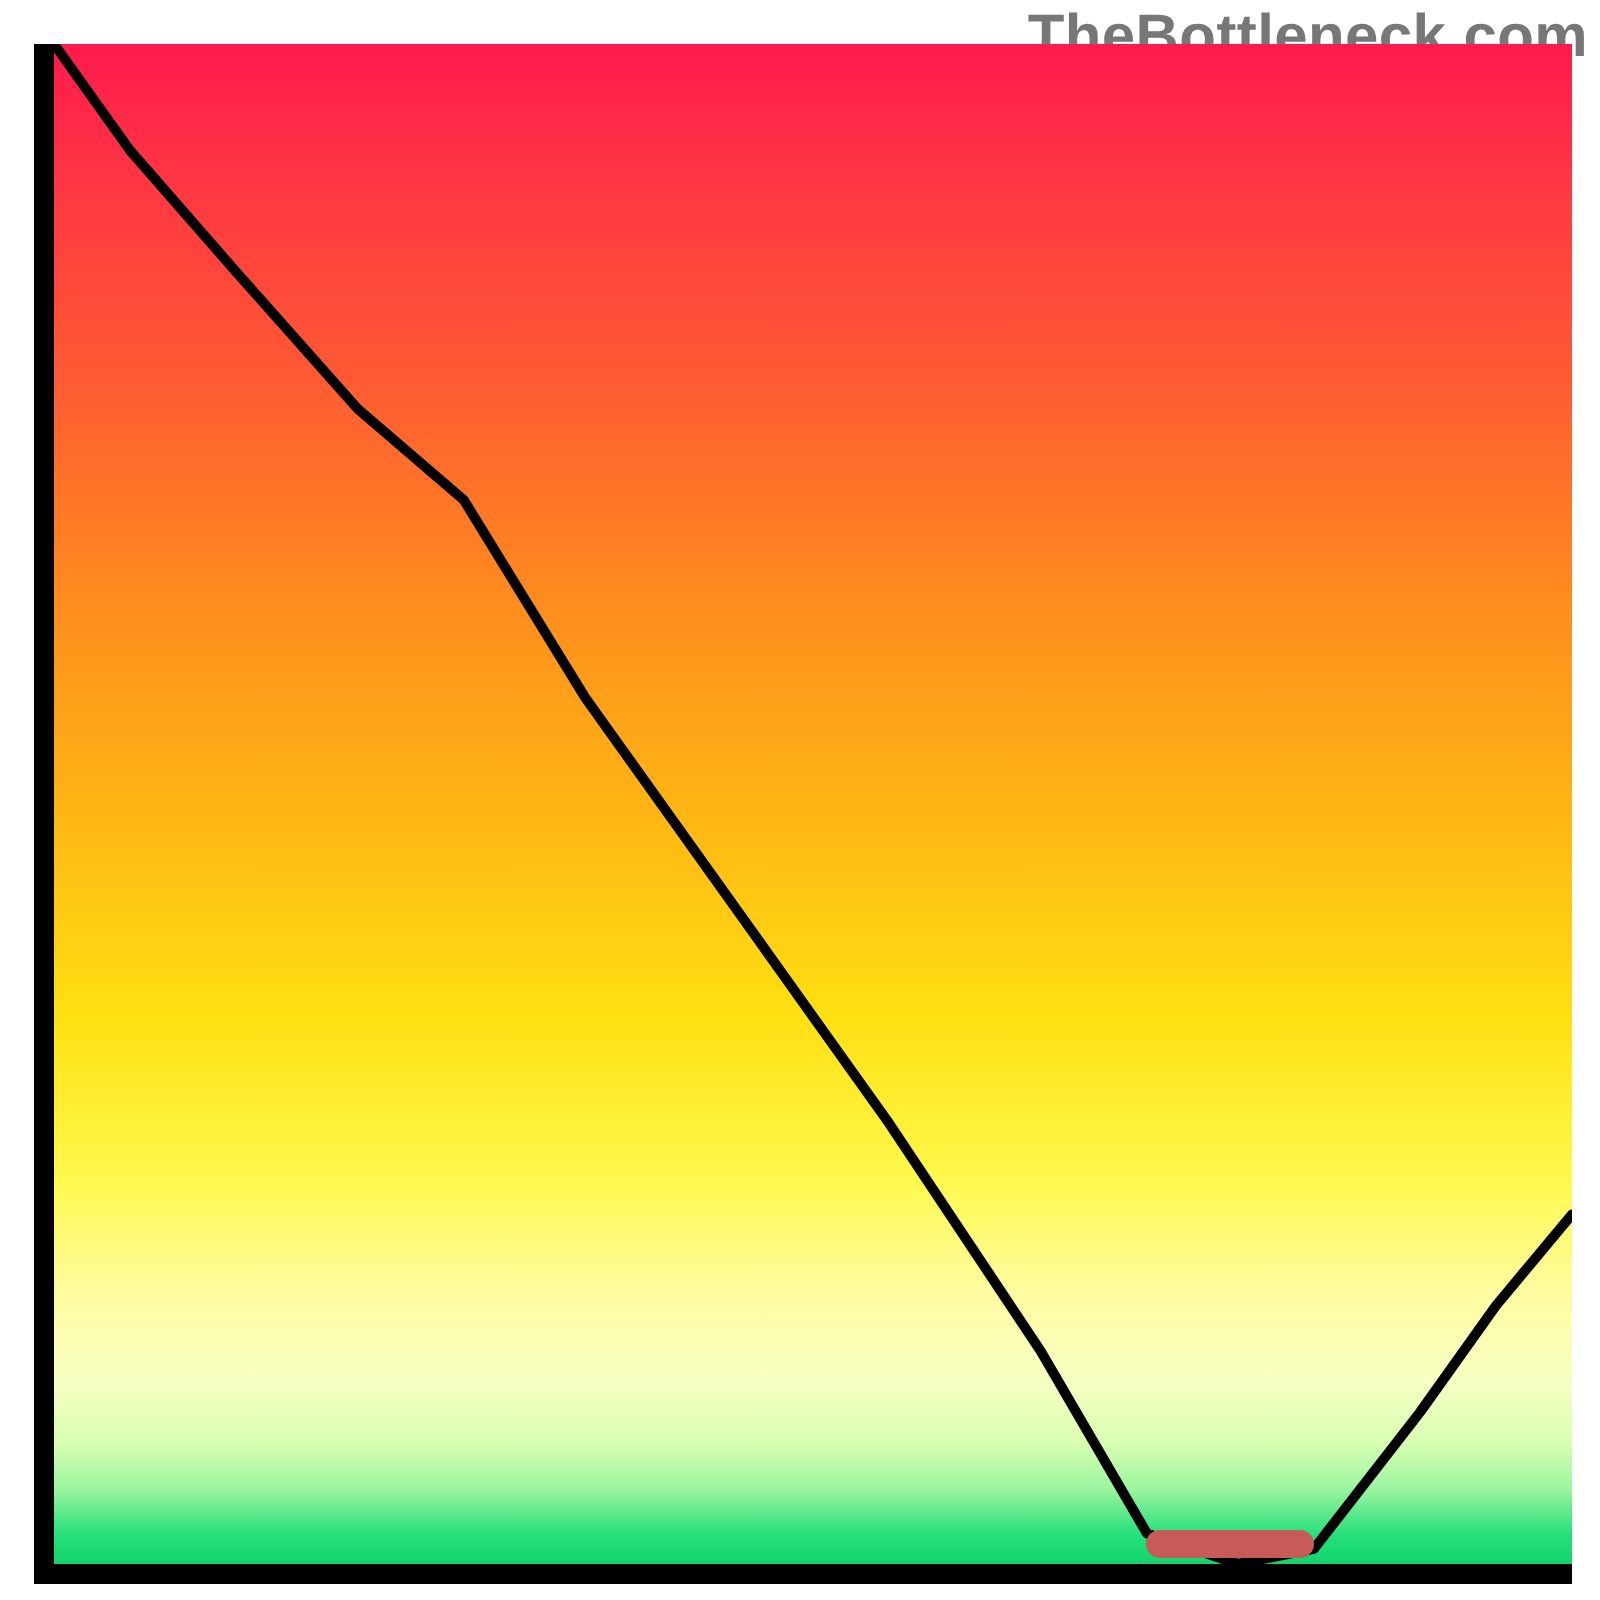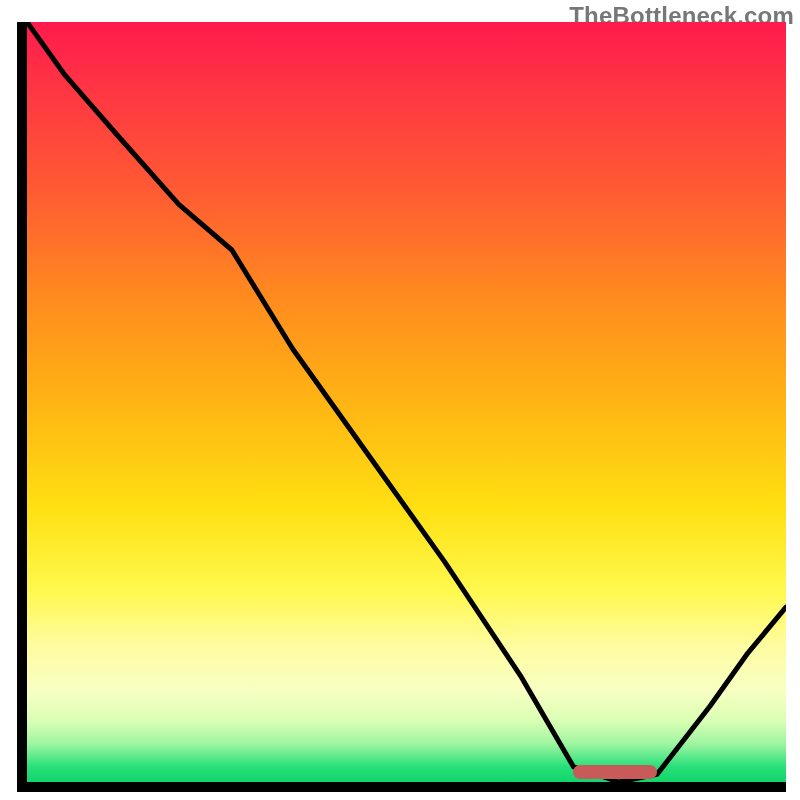--- a/index.html
+++ b/index.html
@@ -8,21 +8,21 @@
     position: relative;
     width: 800px;
     height: 800px;
     background: #fff;
   }
   .watermark {
     position: absolute;
     top: 2px;
     right: 6px;
     font-family: Arial, Helvetica, sans-serif;
-    font-size: 24px;
+    font-size: 30px;
     font-weight: 600;
     color: #777;
     letter-spacing: 0.2px;
   }
   .plot {
     position: absolute;
     left: 17px;
     top: 22px;
     width: 769px;
     height: 770px;

